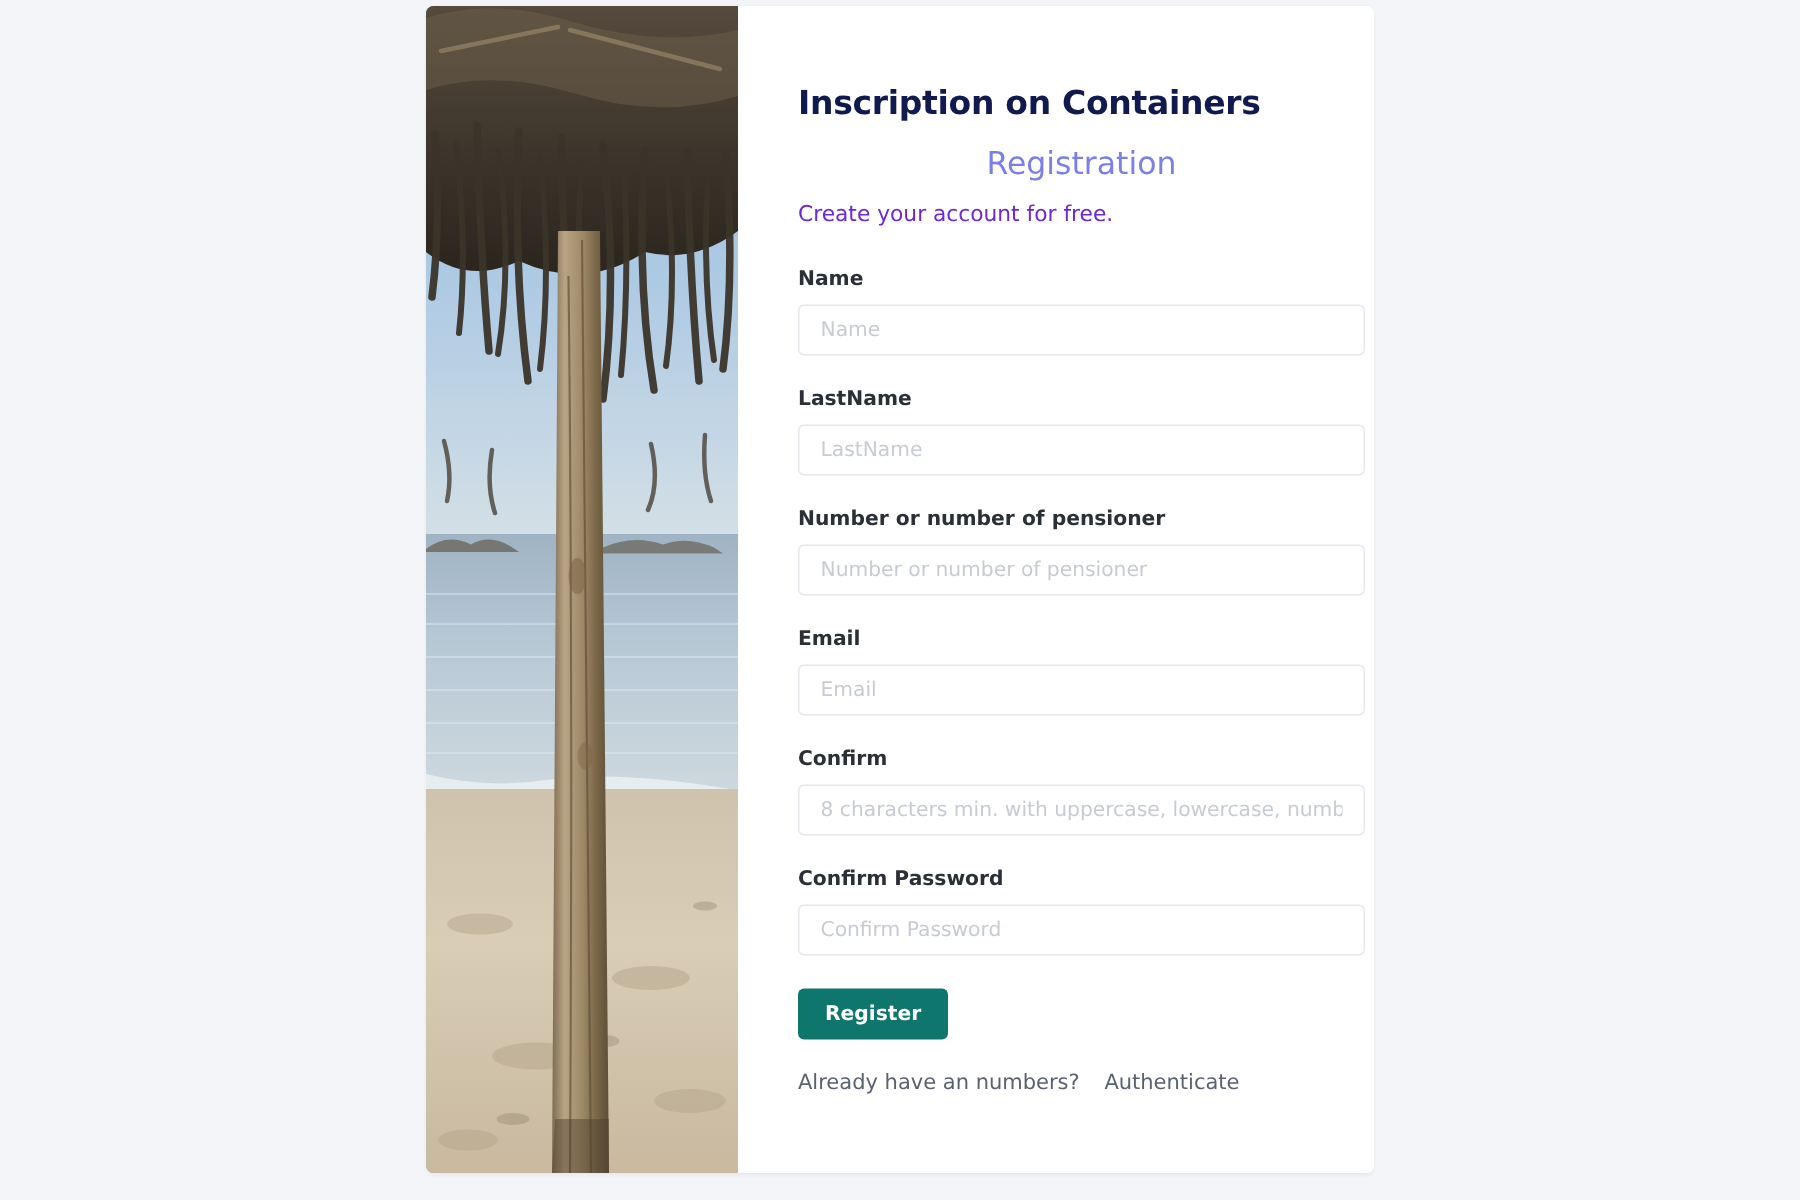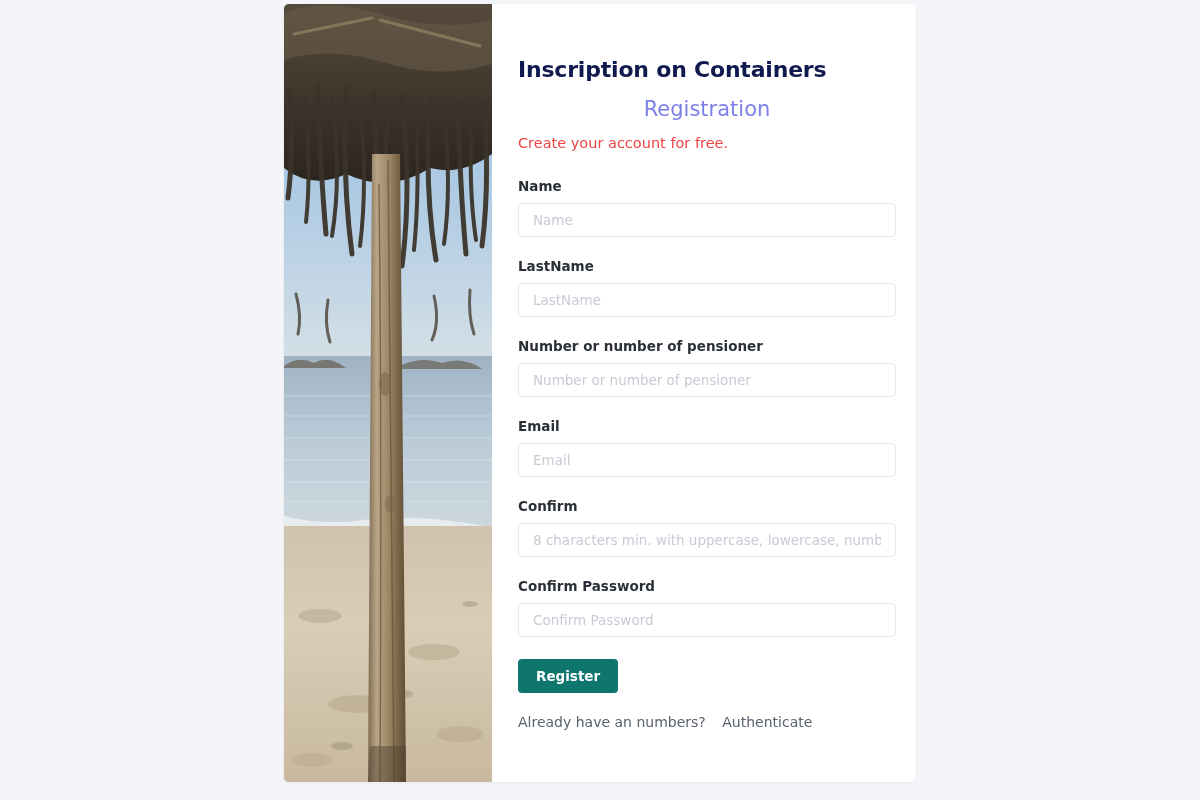--- a/index.html
+++ b/index.html
@@ -41,21 +41,21 @@
     width: 208px;
     flex: 0 0 208px;
     overflow: hidden;
     background: #9fb4c9;
   }
   .photo svg { display: block; width: 100%; height: 100%; }
 
   
   .form-panel {
     flex: 1 1 auto;
-    padding: 52px 24px 0 26px;
+    padding: 52px 24px 0 40px;
     background: #ffffff;
   }
 
   .title {
     margin: 0;
     font-size: 22px;
     line-height: 28px;
     font-weight: 700;
     color: #101a4e;
     letter-spacing: -0.2px;
@@ -65,21 +65,21 @@
     font-size: 21px;
     line-height: 26px;
     font-weight: 400;
     color: #7b7fe8;
     text-align: center;
   }
   .lede {
     margin: 12px 0 0 0;
     font-size: 14.5px;
     line-height: 19px;
-    color: #ef4444;
+    color: #6d28d9;
   }
 
   .field { margin-top: 20px; }
   .field:first-of-type { margin-top: 24px; }
 
   .field-label {
     display: block;
     font-size: 13.5px;
     line-height: 18px;
     font-weight: 600;

